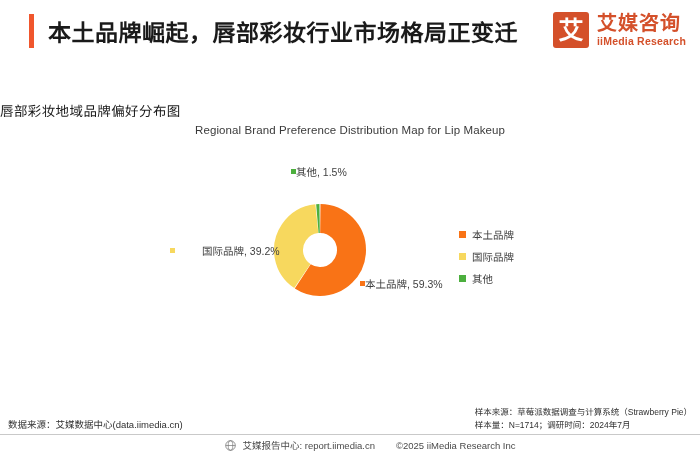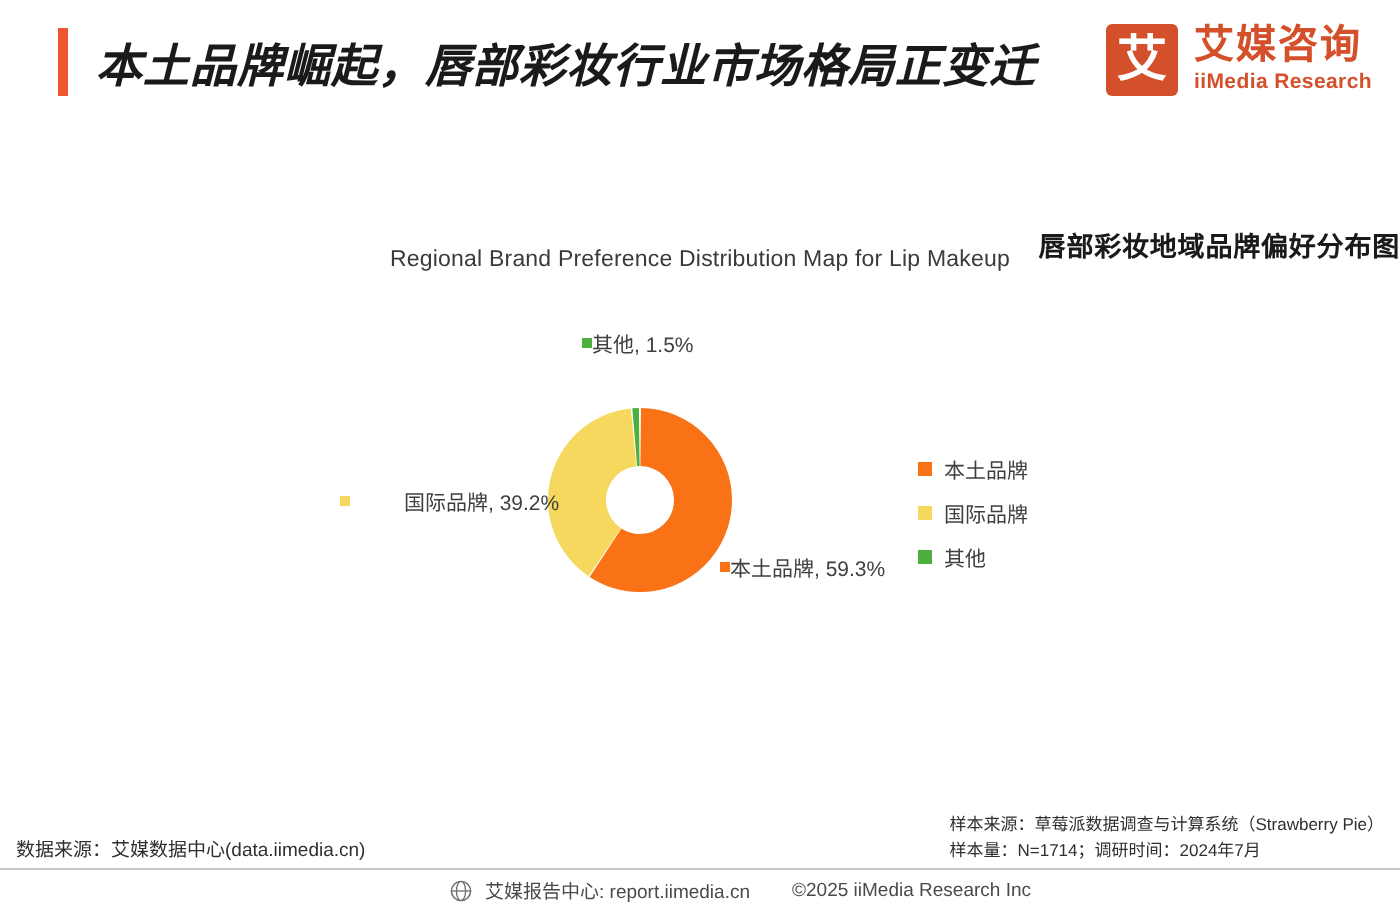--- a/index.html
+++ b/index.html
@@ -22,21 +22,20 @@
 
   
   .header {
     position: absolute;
     left: 0;
     top: 0;
     width: 616px;
     height: 62px;
     display: flex;
     align-items: center;
-    font-style: italic;
   }
   .title-accent {
     width: 5px;
     height: 34px;
     background: #F0562D;
     margin-left: 29px;
     flex: 0 0 auto;
   }
   .page-title {
     margin-left: 14px;
@@ -84,26 +83,26 @@
     font-size: 10.5px;
     font-weight: bold;
     letter-spacing: 0.2px;
     line-height: 1.2;
     margin-top: 1px;
   }
 
   
   .chart-title {
     position: absolute;
-    top: 112px;
-    left: 0;
-    width: 700px;
-    text-align: right;
+    top: 100px;
+    left: 0;
+    width: 700px;
+    text-align: left;
     font-size: 13.5px;
-    font-weight: bold;
+    font-weight: normal;
     color: #1a1a1a;
     letter-spacing: 0.4px;
   }
   .chart-subtitle {
     position: absolute;
     top: 124px;
     left: 0;
     width: 700px;
     text-align: center;
     font-size: 11.5px;

